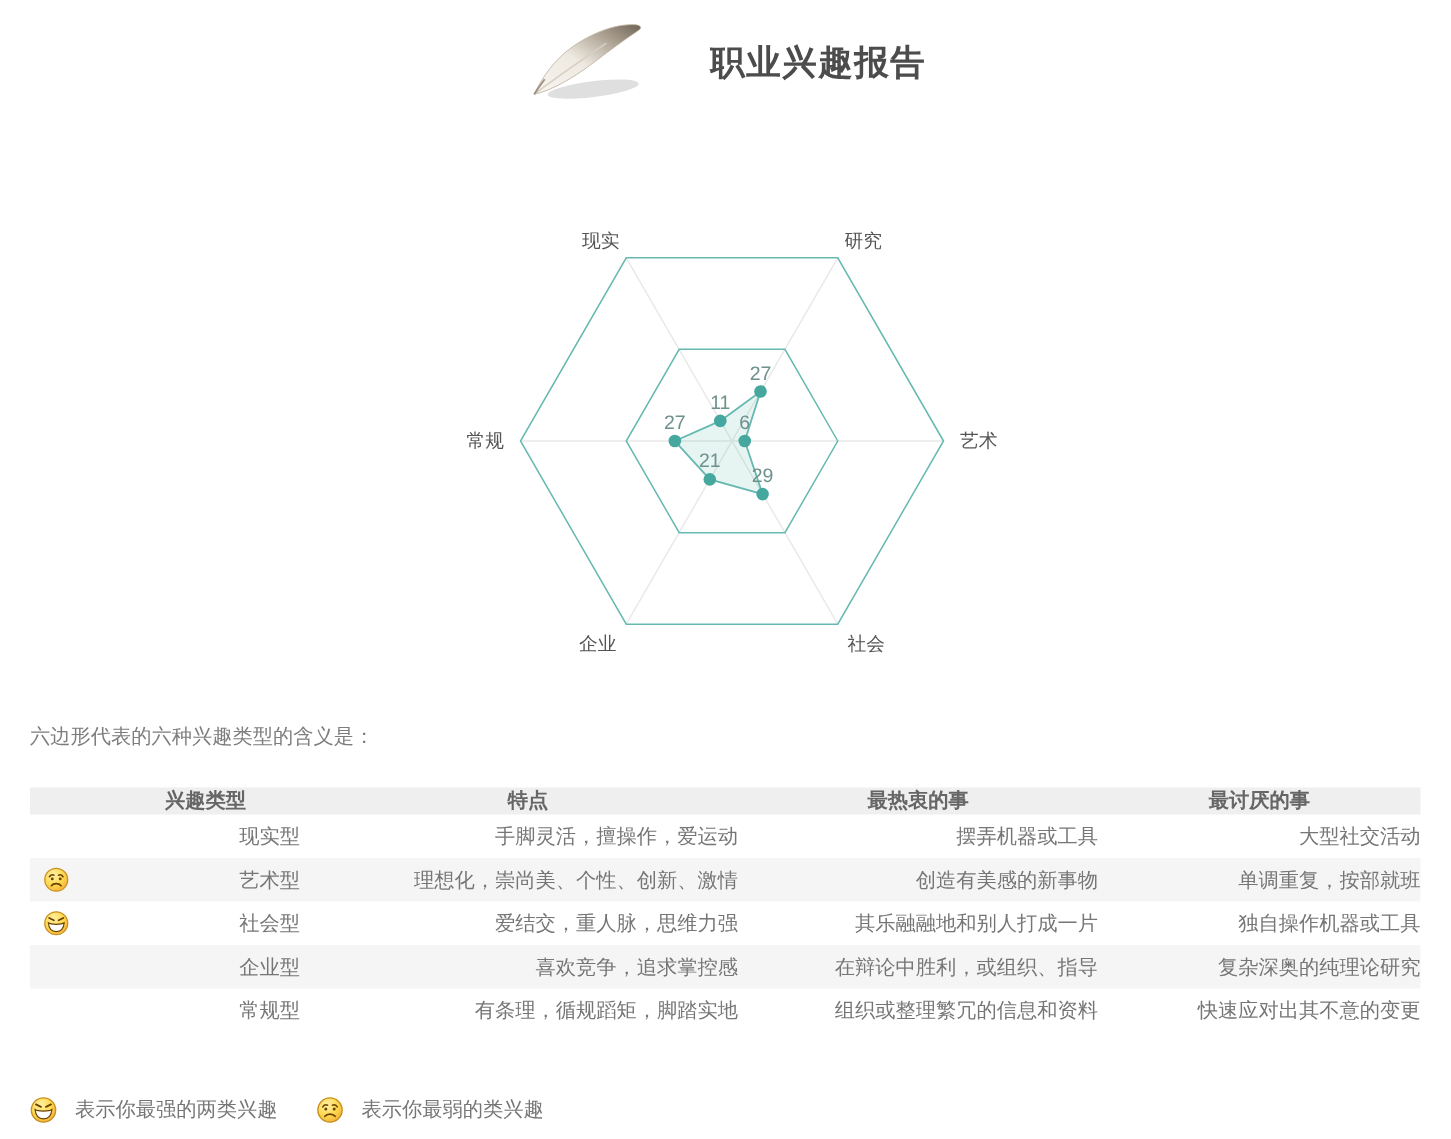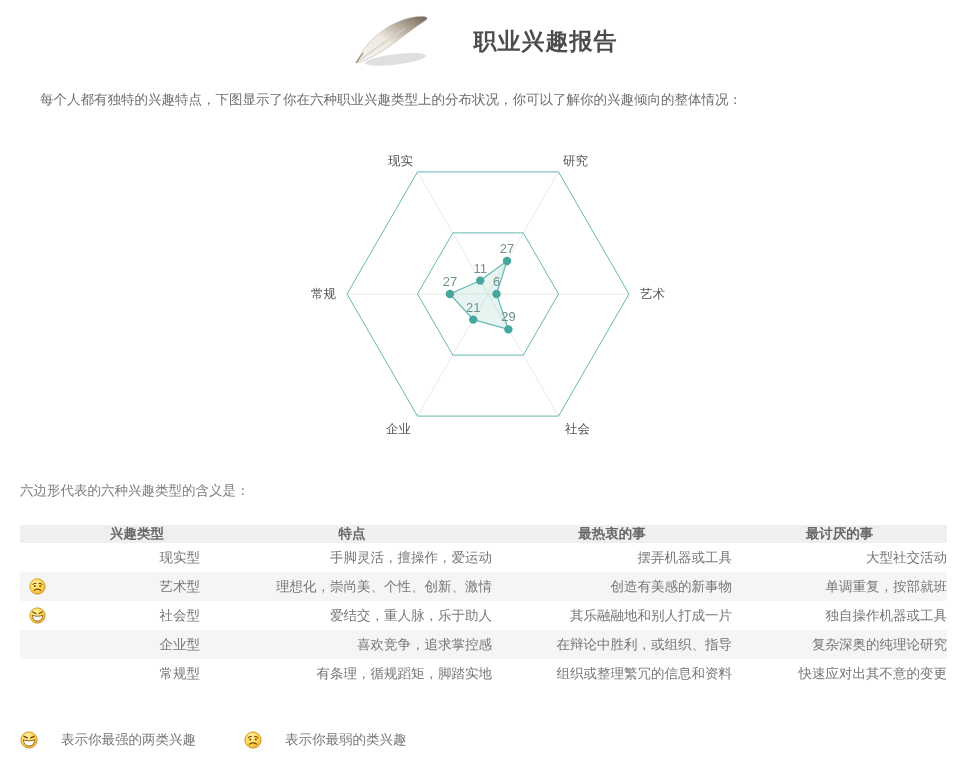--- a/index.html
+++ b/index.html
@@ -54,21 +54,21 @@
   td.cell-trait,td.cell-loves,td.cell-hates{text-align:right;padding-left:14px;}
   
   .emoji{width:17px;height:17px;vertical-align:middle;}
   .emoji-slot .grin-emoji,.emoji-slot .sad-emoji{display:none;}
   .emoji-slot.strong .grin-emoji{display:inline-block;}
   .emoji-slot.weak .sad-emoji{display:inline-block;}
   
   .legend{
     position:absolute;left:20px;top:731px;
     font-size:13.5px;color:#767676;
-    display:flex;align-items:center;gap:23px;margin:0;
+    display:flex;align-items:center;gap:12px;margin:0;
   }
   .legend .emoji{width:18px;height:18px;}
   .legend .gap{width:2px;display:inline-block;}
   .hidden-defs{position:absolute;width:0;height:0;overflow:hidden;}
 </style>
 </head>
 <body>
 
 <svg class="hidden-defs" xmlns="http://www.w3.org/2000/svg" aria-hidden="true">
   <defs>
@@ -105,21 +105,20 @@
         </linearGradient>
       </defs>
       <ellipse cx="52" cy="54" rx="35" ry="6" fill="#b9b9b9" opacity="0.45" transform="rotate(-7 52 54)"></ellipse>
       <path d="M7 58 C13 45 23 31 36 22 C51 11 70 4 84 5 C88.5 5.4 89.5 7.4 86 9.6 C74 17.5 62 26.5 50 35.5 C36 46 19 55.5 7 58 Z" fill="url(#featherGrad)" stroke="#b9ad9c" stroke-width="0.6"></path>
       <path d="M7 58 C20 48 40 34 62 19" stroke="#d6cfc3" stroke-width="1.2" fill="none"></path>
       <path d="M7 58 C9.5 54 12 50.5 15 46.5" stroke="#9b8f7e" stroke-width="1.4" fill="none"></path>
     </svg>
     <h1 class="report-title">职业兴趣报告</h1>
   </div>
 
-  <p class="intro">每个人都有独特的兴趣特点，下图显示了你在六种职业兴趣类型上的分布状况，你可以了解你的兴趣倾向的整体情况：</p>
 
   <svg id="radar" width="967" height="325">
       <line x1="629.0" y1="159.0" x2="347.0" y2="159.0" stroke="#e9e9e9" stroke-width="1"></line>
       <line x1="558.5" y1="36.9" x2="417.5" y2="281.1" stroke="#e9e9e9" stroke-width="1"></line>
       <line x1="417.5" y1="36.9" x2="558.5" y2="281.1" stroke="#e9e9e9" stroke-width="1"></line>
       <polygon points="558.5,159.0 523.3,97.9 452.8,97.9 417.5,159.0 452.8,220.1 523.3,220.1" fill="none" stroke="#65b9b1" stroke-width="1"></polygon>
       <polygon points="629.0,159.0 558.5,36.9 417.5,36.9 347.0,159.0 417.5,281.1 558.5,281.1" fill="none" stroke="#65b9b1" stroke-width="1"></polygon>
       <polygon points="480.2,145.6 507.0,126.0 496.5,159.0 508.4,194.4 473.2,184.6 449.9,159.0" fill="rgba(101,185,177,0.16)" stroke="#65b9b1" stroke-width="1.2"></polygon>
       <circle cx="480.2" cy="145.6" r="4.2" fill="#45a79e"></circle>
       <text x="480.2" y="137.6" text-anchor="middle" fill="#6e918d" font-size="13">11</text>
@@ -175,21 +174,21 @@
         <td class="cell-type">艺术型</td>
         <td class="cell-trait">理想化，崇尚美、个性、创新、激情</td>
         <td class="cell-loves">创造有美感的新事物</td>
         <td class="cell-hates">单调重复，按部就班</td>
       </tr>
       <tr>
         <td class="cell-emoji"><span class="emoji-slot strong"><svg class="emoji grin-emoji">
                 <use href="#sym-grin"></use>
               </svg></span></td>
         <td class="cell-type">社会型</td>
-        <td class="cell-trait">爱结交，重人脉，乐于助人</td>
+        <td class="cell-trait">爱结交，重人脉，思维力强</td>
         <td class="cell-loves">其乐融融地和别人打成一片</td>
         <td class="cell-hates">独自操作机器或工具</td>
       </tr>
       <tr>
         <td class="cell-emoji"><span class="emoji-slot none"></span></td>
         <td class="cell-type">企业型</td>
         <td class="cell-trait">喜欢竞争，追求掌控感</td>
         <td class="cell-loves">在辩论中胜利，或组织、指导</td>
         <td class="cell-hates">复杂深奥的纯理论研究</td>
       </tr>

